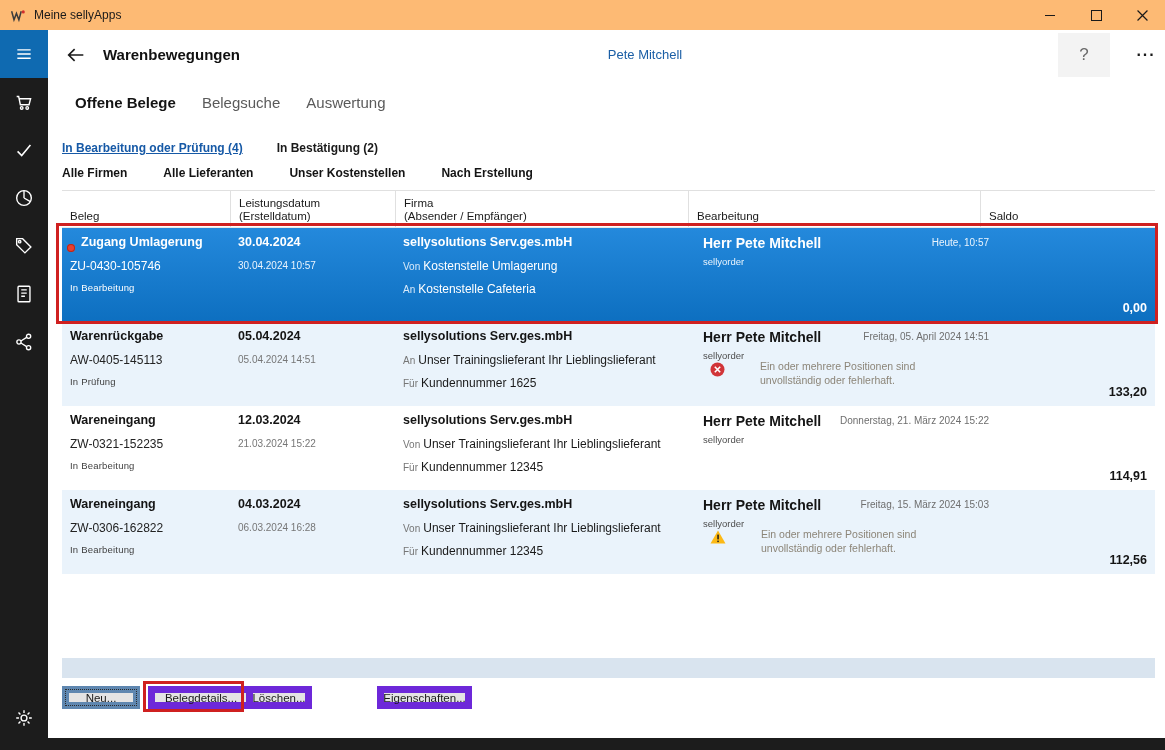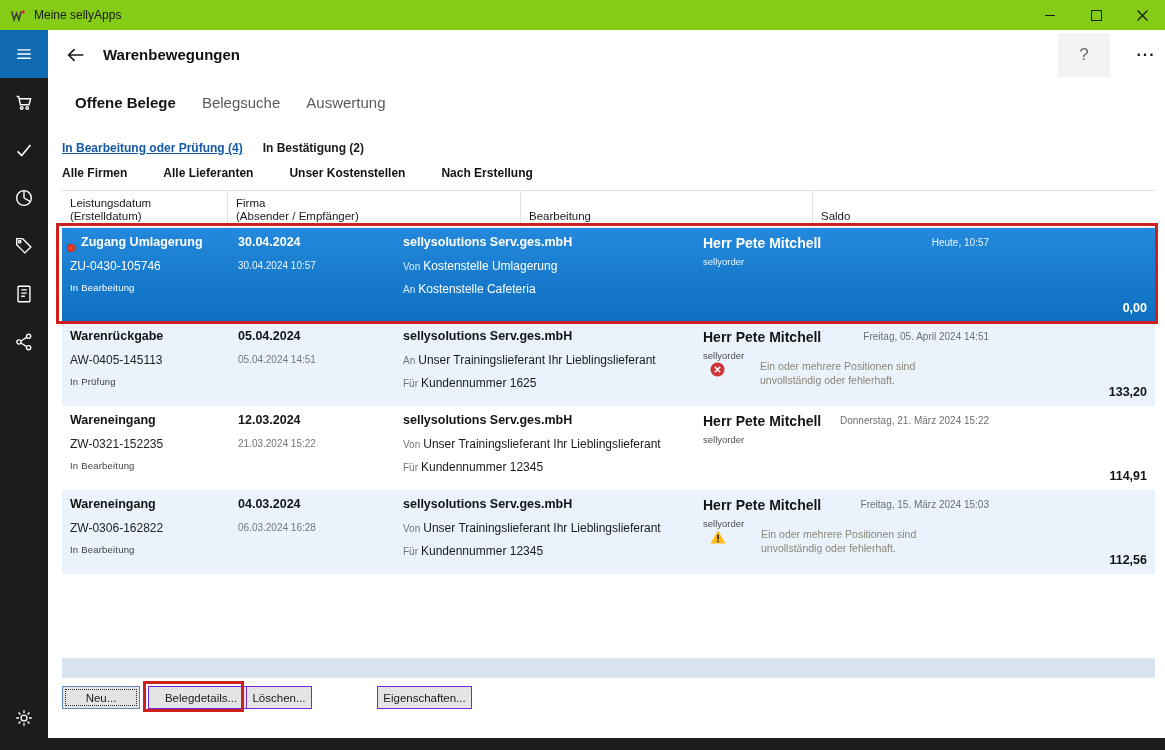--- a/index.html
+++ b/index.html
@@ -1,21 +1,21 @@
 <!DOCTYPE html>
 <html><head>
 <meta charset="utf-8">
 <title>Meine sellyApps</title>
 <style>
   html,body{margin:0;padding:0;background:#9a9a9a;}
   .screen{position:relative;width:1165px;height:750px;background:#fff;overflow:hidden;
     font-family:"Liberation Sans","DejaVu Sans",sans-serif;color:#1a1a1a;}
 
   
-  .titlebar{position:absolute;left:0;top:0;width:1165px;height:30px;background:#84cc16;
+  .titlebar{position:absolute;left:0;top:0;width:1165px;height:30px;background:#fdba74;
     display:flex;align-items:center;}
   .app-icon{margin-left:9px;display:flex;}
   .title-text{margin-left:8px;font-size:12px;color:#1a1a1a;}
   .win-controls{margin-left:auto;display:flex;height:30px;}
   .win-btn{width:46px;height:30px;display:flex;align-items:center;justify-content:center;cursor:default;}
   .glyph-min{width:10px;height:1px;background:#1a1a1a;display:block;}
   .glyph-max{width:9px;height:9px;border:1px solid #1a1a1a;display:block;}
 
   
   .sidebar{position:absolute;left:0;top:30px;width:48px;height:720px;background:#1c1c1c;z-index:5;}
@@ -33,21 +33,21 @@
     font-size:13px;color:#1b5fa6;}
   .help-btn{position:absolute;left:1010px;top:3px;width:52px;height:44px;background:#f3f3f3;
     display:flex;align-items:center;justify-content:center;font-size:17px;color:#6a6a6a;}
   .more-btn{position:absolute;left:1078px;top:8px;width:40px;height:34px;display:flex;
     align-items:center;justify-content:center;font-size:16px;font-weight:700;color:#1a1a1a;letter-spacing:1px;}
 
   .tabs{position:absolute;left:27px;top:64px;display:flex;gap:26px;}
   .tab{font-size:15px;color:#5a5a5a;}
   .tab.active{font-weight:700;color:#141414;}
 
-  .status-filters{position:absolute;left:14px;top:111px;display:flex;gap:20px;}
+  .status-filters{position:absolute;left:14px;top:111px;display:flex;gap:34px;}
   .status-link{font-size:12px;font-weight:600;color:#1a1a1a;}
   .status-link.active{color:#1659a6;text-decoration:underline;}
 
   .dim-filters{position:absolute;left:14px;top:136px;display:flex;gap:36px;}
   .dim-filter{font-size:12px;font-weight:600;color:#141414;}
 
   
   .list{position:absolute;left:14px;top:160px;width:1093px;}
   .thead{display:flex;height:38px;box-sizing:border-box;border-top:1px solid #e0e0e0;
     border-bottom:1px solid #e8e8e8;background:#fff;}
@@ -83,21 +83,21 @@
   .selected .rtype,.selected .rnum,.selected .rstatus,.selected .rdate,.selected .rcompany,
   .selected .rline2,.selected .rline3,.selected .reditor,.selected .rsaldo{color:#fff;}
   .selected .rcreated,.selected .rapp,.selected .redited{color:#eaf4fd;}
   .selected .pfx{color:#d9eafa;}
 
   .row-spacer{height:84px;background:#fff;}
   .list-footer{height:20px;background:#d9e4ef;}
 
   
   .action-btn{position:absolute;top:656px;height:23px;box-sizing:border-box;background:#e4e4e4;
-    border:1px solid #6d28d9;font-size:11.5px;color:#1a1a1a;display:flex;align-items:center;
+    border:7px solid #6d28d9;font-size:11.5px;color:#1a1a1a;display:flex;align-items:center;
     justify-content:center;font-family:inherit;}
   .btn-neu{left:14px;width:78px;}
   .btn-neu.focused{outline:1px dotted #2b2b2b;outline-offset:-4px;border-color:#5f87b0;}
   .btn-details{left:100px;width:106px;}
   .btn-loeschen{left:198px;width:66px;}
   .btn-eigen{left:329px;width:95px;}
 
   
   .annot{position:absolute;border:3px solid #cf2020;box-sizing:border-box;
     z-index:20;pointer-events:none;}
@@ -189,20 +189,21 @@
   <div class="bottom-strip"></div>
 
   <div class="main">
 
     <div class="back-btn">
       <svg width="22" height="22" viewBox="0 0 24 24" fill="none" stroke="#1a1a1a" stroke-width="1.8">
           <path d="M20 12H4M10.5 5.5L4 12l6.5 6.5"></path>
         </svg>
     </div>
     <div class="page-title">Warenbewegungen</div>
+    <div class="user-name">Pete Mitchell</div>
     <div class="help-btn">
         <span>?</span>
       </div>
     <div class="more-btn">
         <span>···</span>
       </div>
 
     <div class="tabs">
       <span class="tab active">Offene Belege</span>
       <span class="tab">Belegsuche</span>
@@ -216,20 +217,23 @@
 
     <div class="dim-filters">
       <span class="dim-filter">Alle Firmen</span>
       <span class="dim-filter">Alle Lieferanten</span>
       <span class="dim-filter">Unser Kostenstellen</span>
       <span class="dim-filter">Nach Erstellung</span>
     </div>
 
     <div class="list">
       <div class="thead">
+        <div class="th th1">
+            <span>Beleg</span>
+          </div>
         <div class="th th2">
             <span>Leistungsdatum</span>
             <span>(Erstelldatum)</span>
           </div>
         <div class="th th3">
             <span>Firma</span>
             <span>(Absender / Empfänger)</span>
           </div>
         <div class="th th4">
             <span>Bearbeitung</span>

